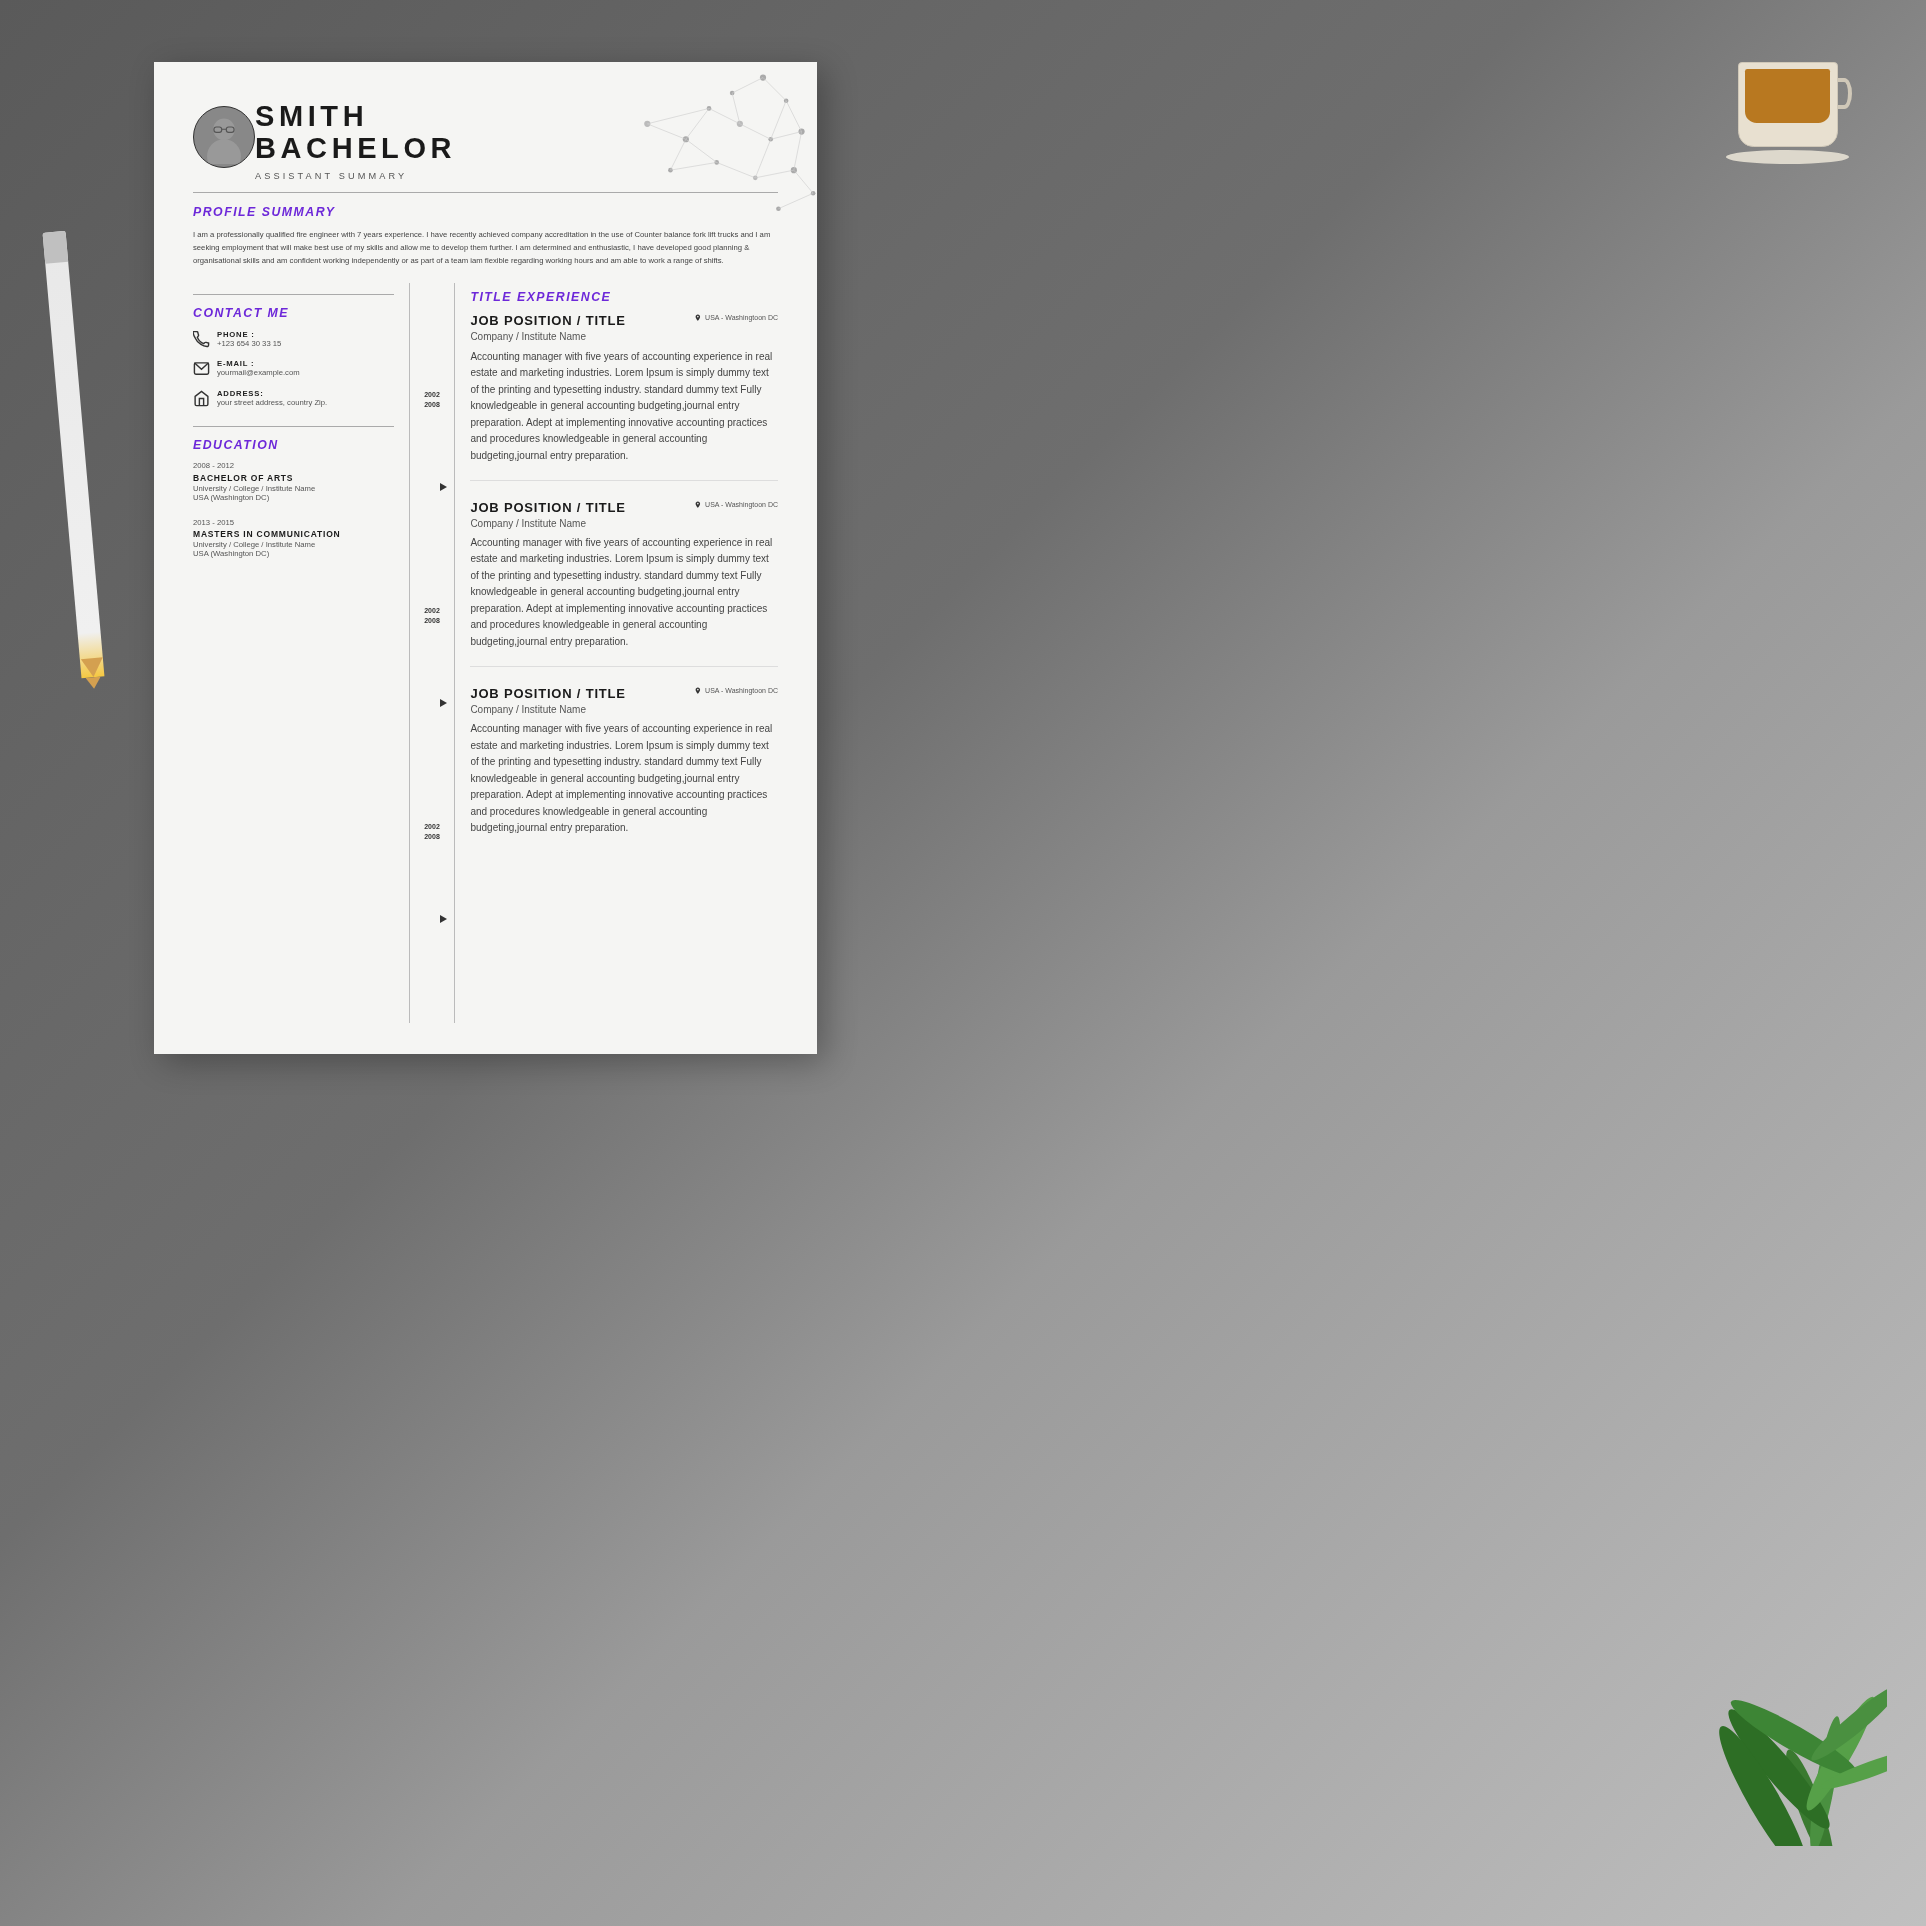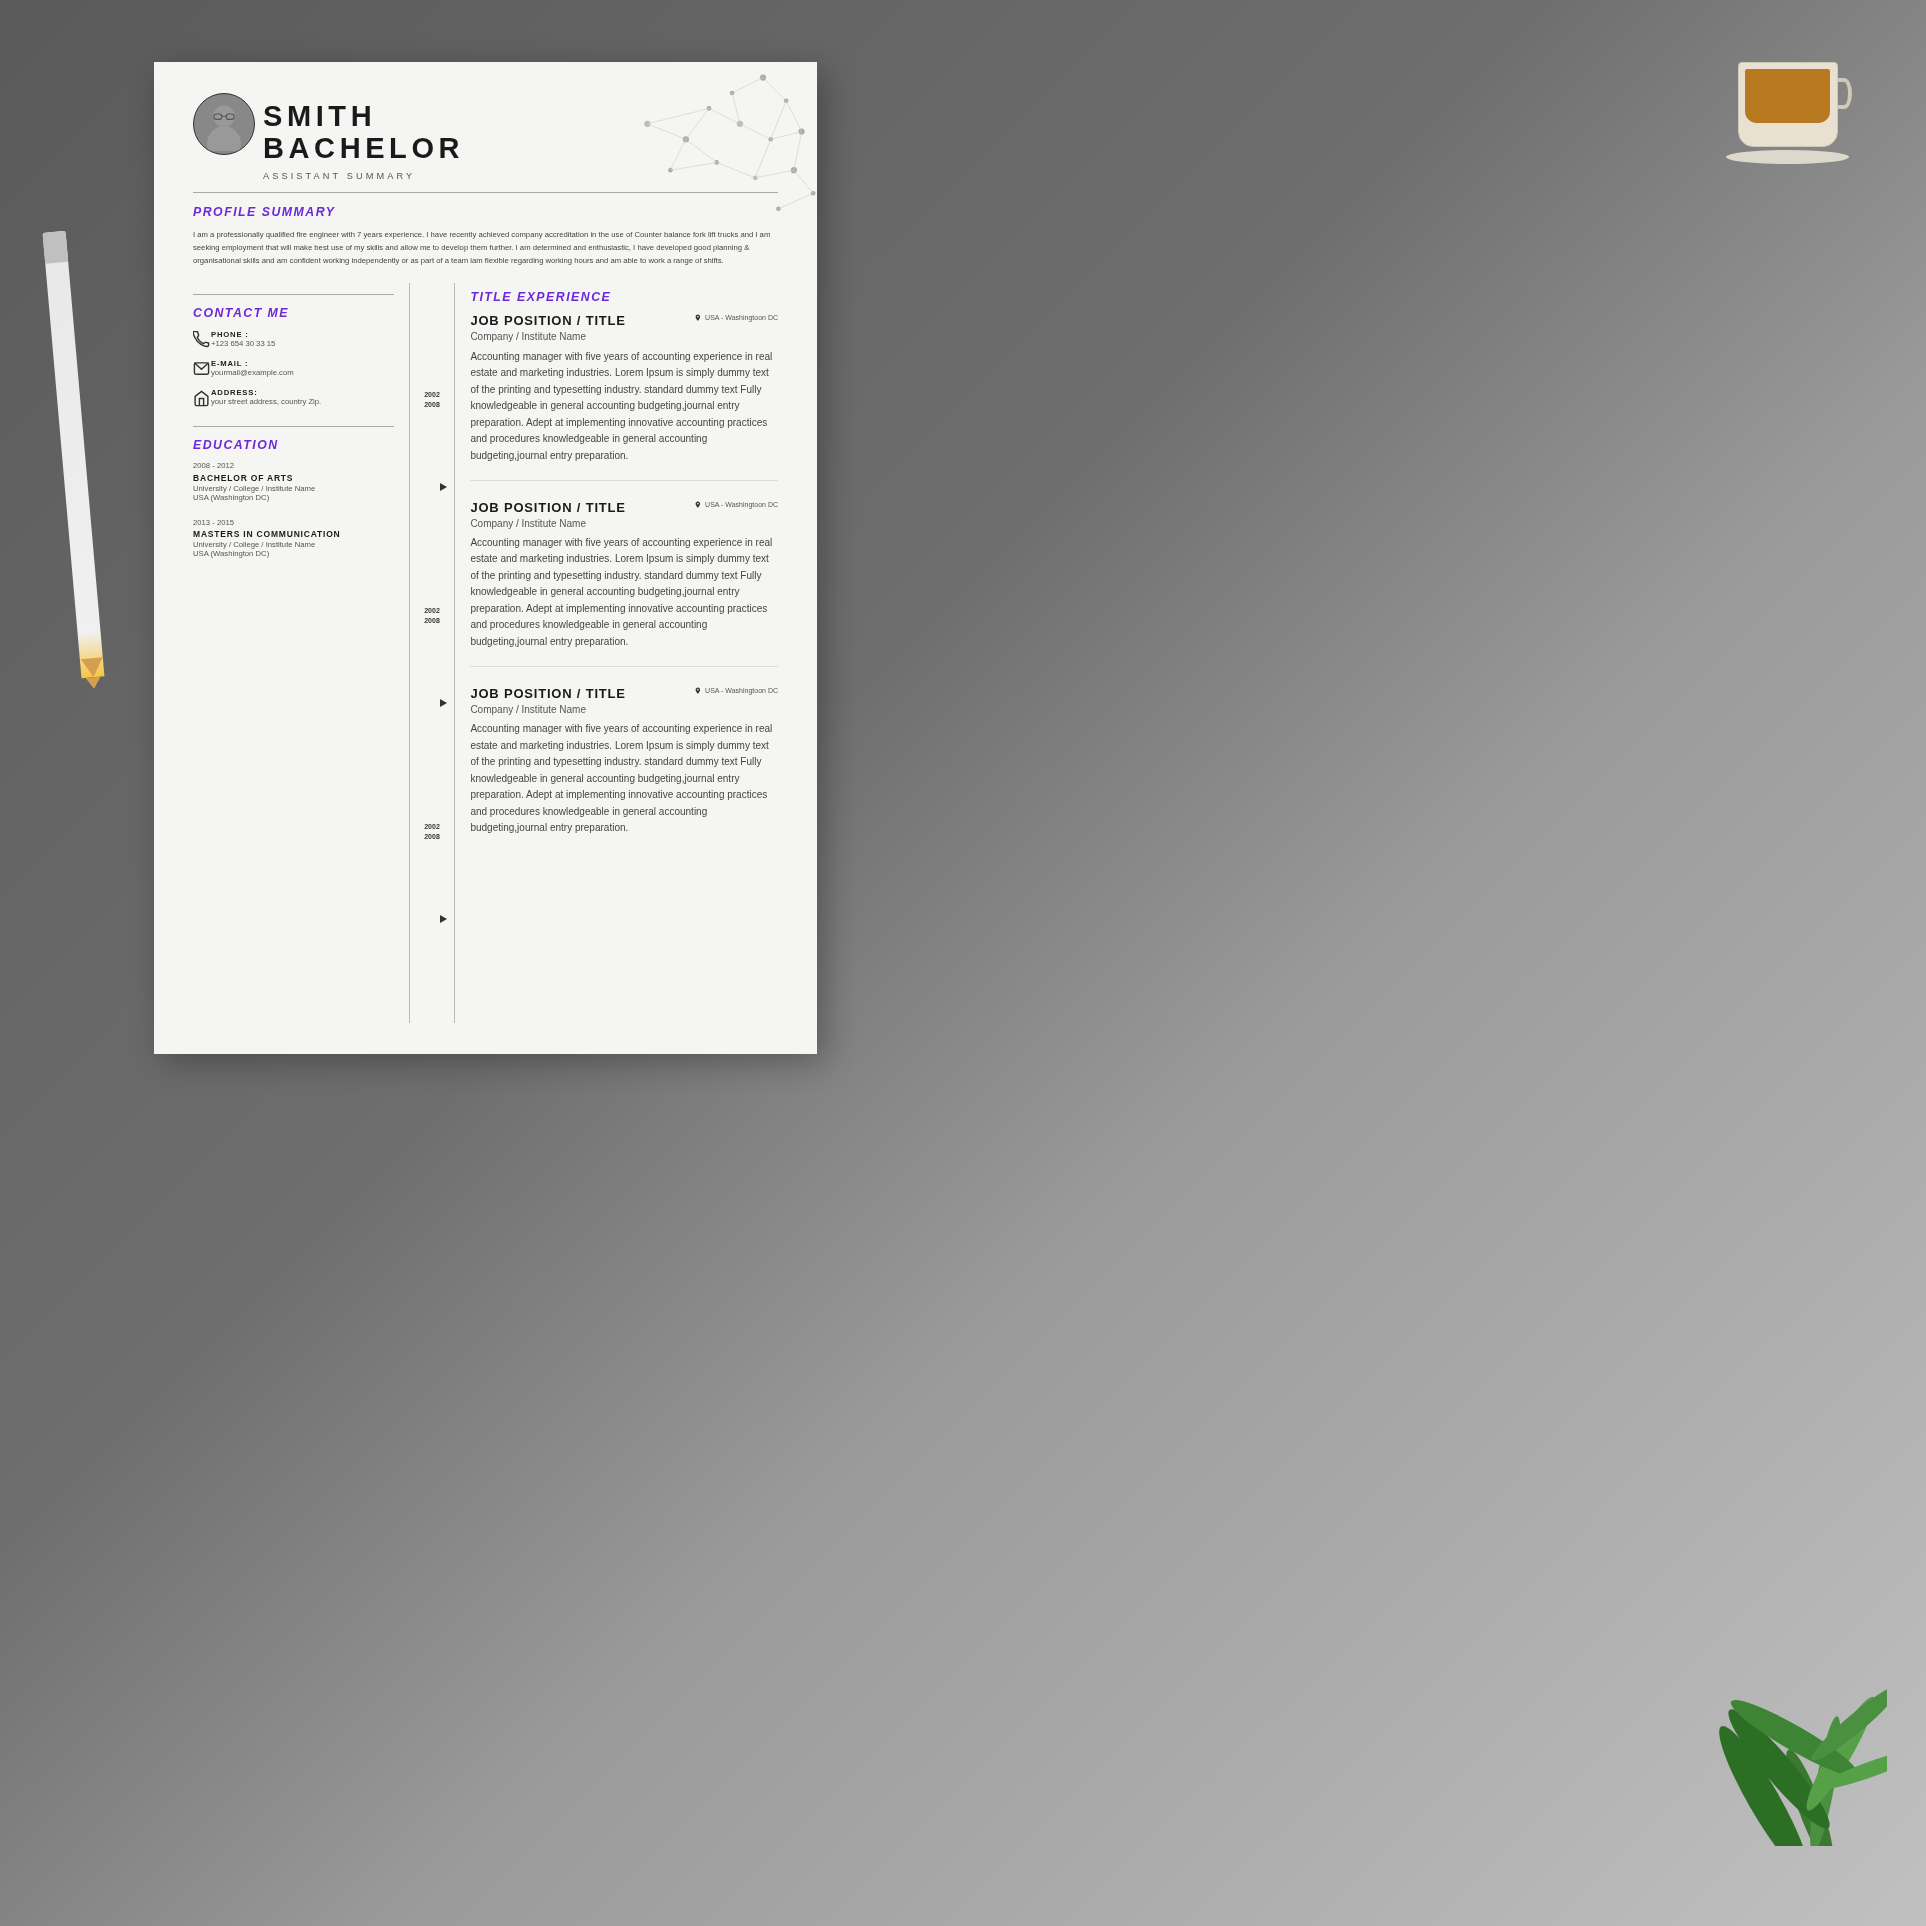--- a/index.html
+++ b/index.html
@@ -71,22 +71,22 @@
       overflow: hidden;
     }
 
     .resume-header {
       padding: 31px 39px 15.4px 39px;
       position: relative;
     }
 
     .header-top {
       display: flex;
-      align-items: flex-start;
-      gap: 8px;
+      align-items: center;
+      gap: 0;
     }
 
     .avatar-circle {
       width: 62px;
       height: 62px;
       border-radius: 50%;
       border: 1.5px solid #333;
       overflow: hidden;
       flex-shrink: 0;
       background: #888;
@@ -174,22 +174,22 @@
     }
 
     .right-col {
       flex: 1;
       padding-left: 15.4px;
     }
 
     .contact-section { margin-bottom: 19px; }
     .contact-item {
       display: flex;
-      align-items: flex-start;
-      gap: 1px;
+      align-items: center;
+      gap: 7px;
       margin-bottom: 10.8px;
     }
     .contact-icon {
       width: 17px;
       height: 17px;
       flex-shrink: 0;
       margin-top: 1.5px;
     }
     .contact-label {
       font-size: 7.7px;

